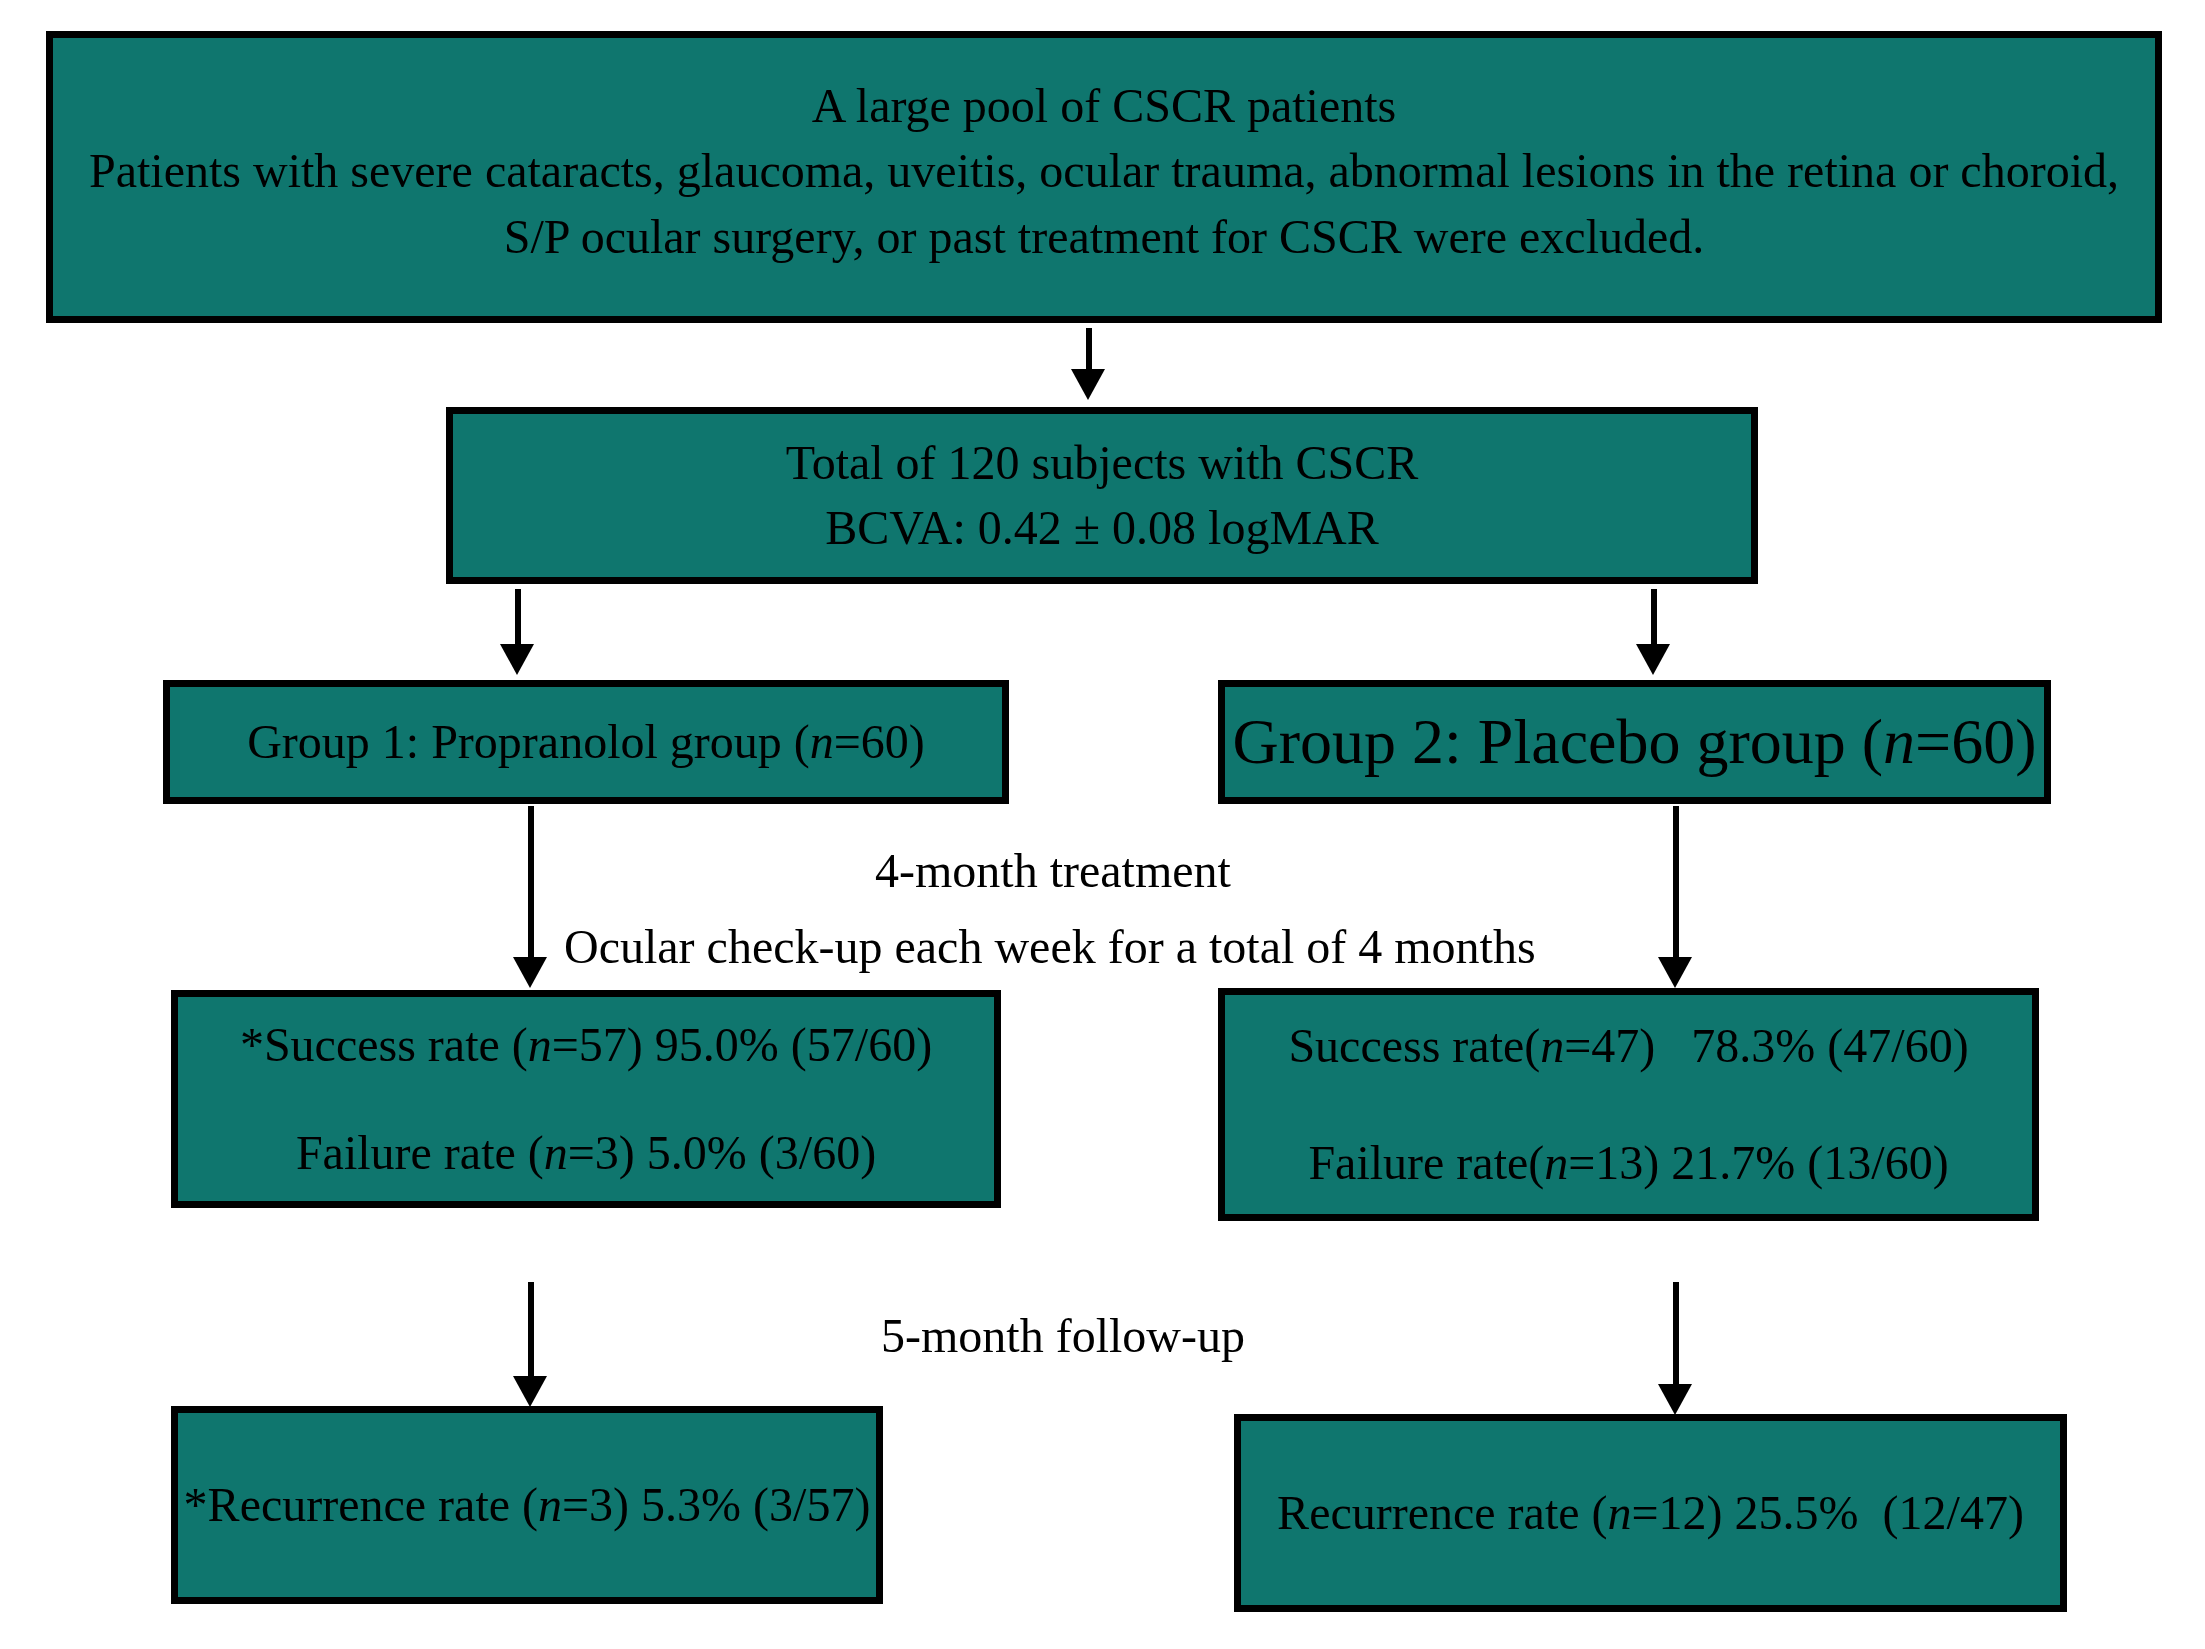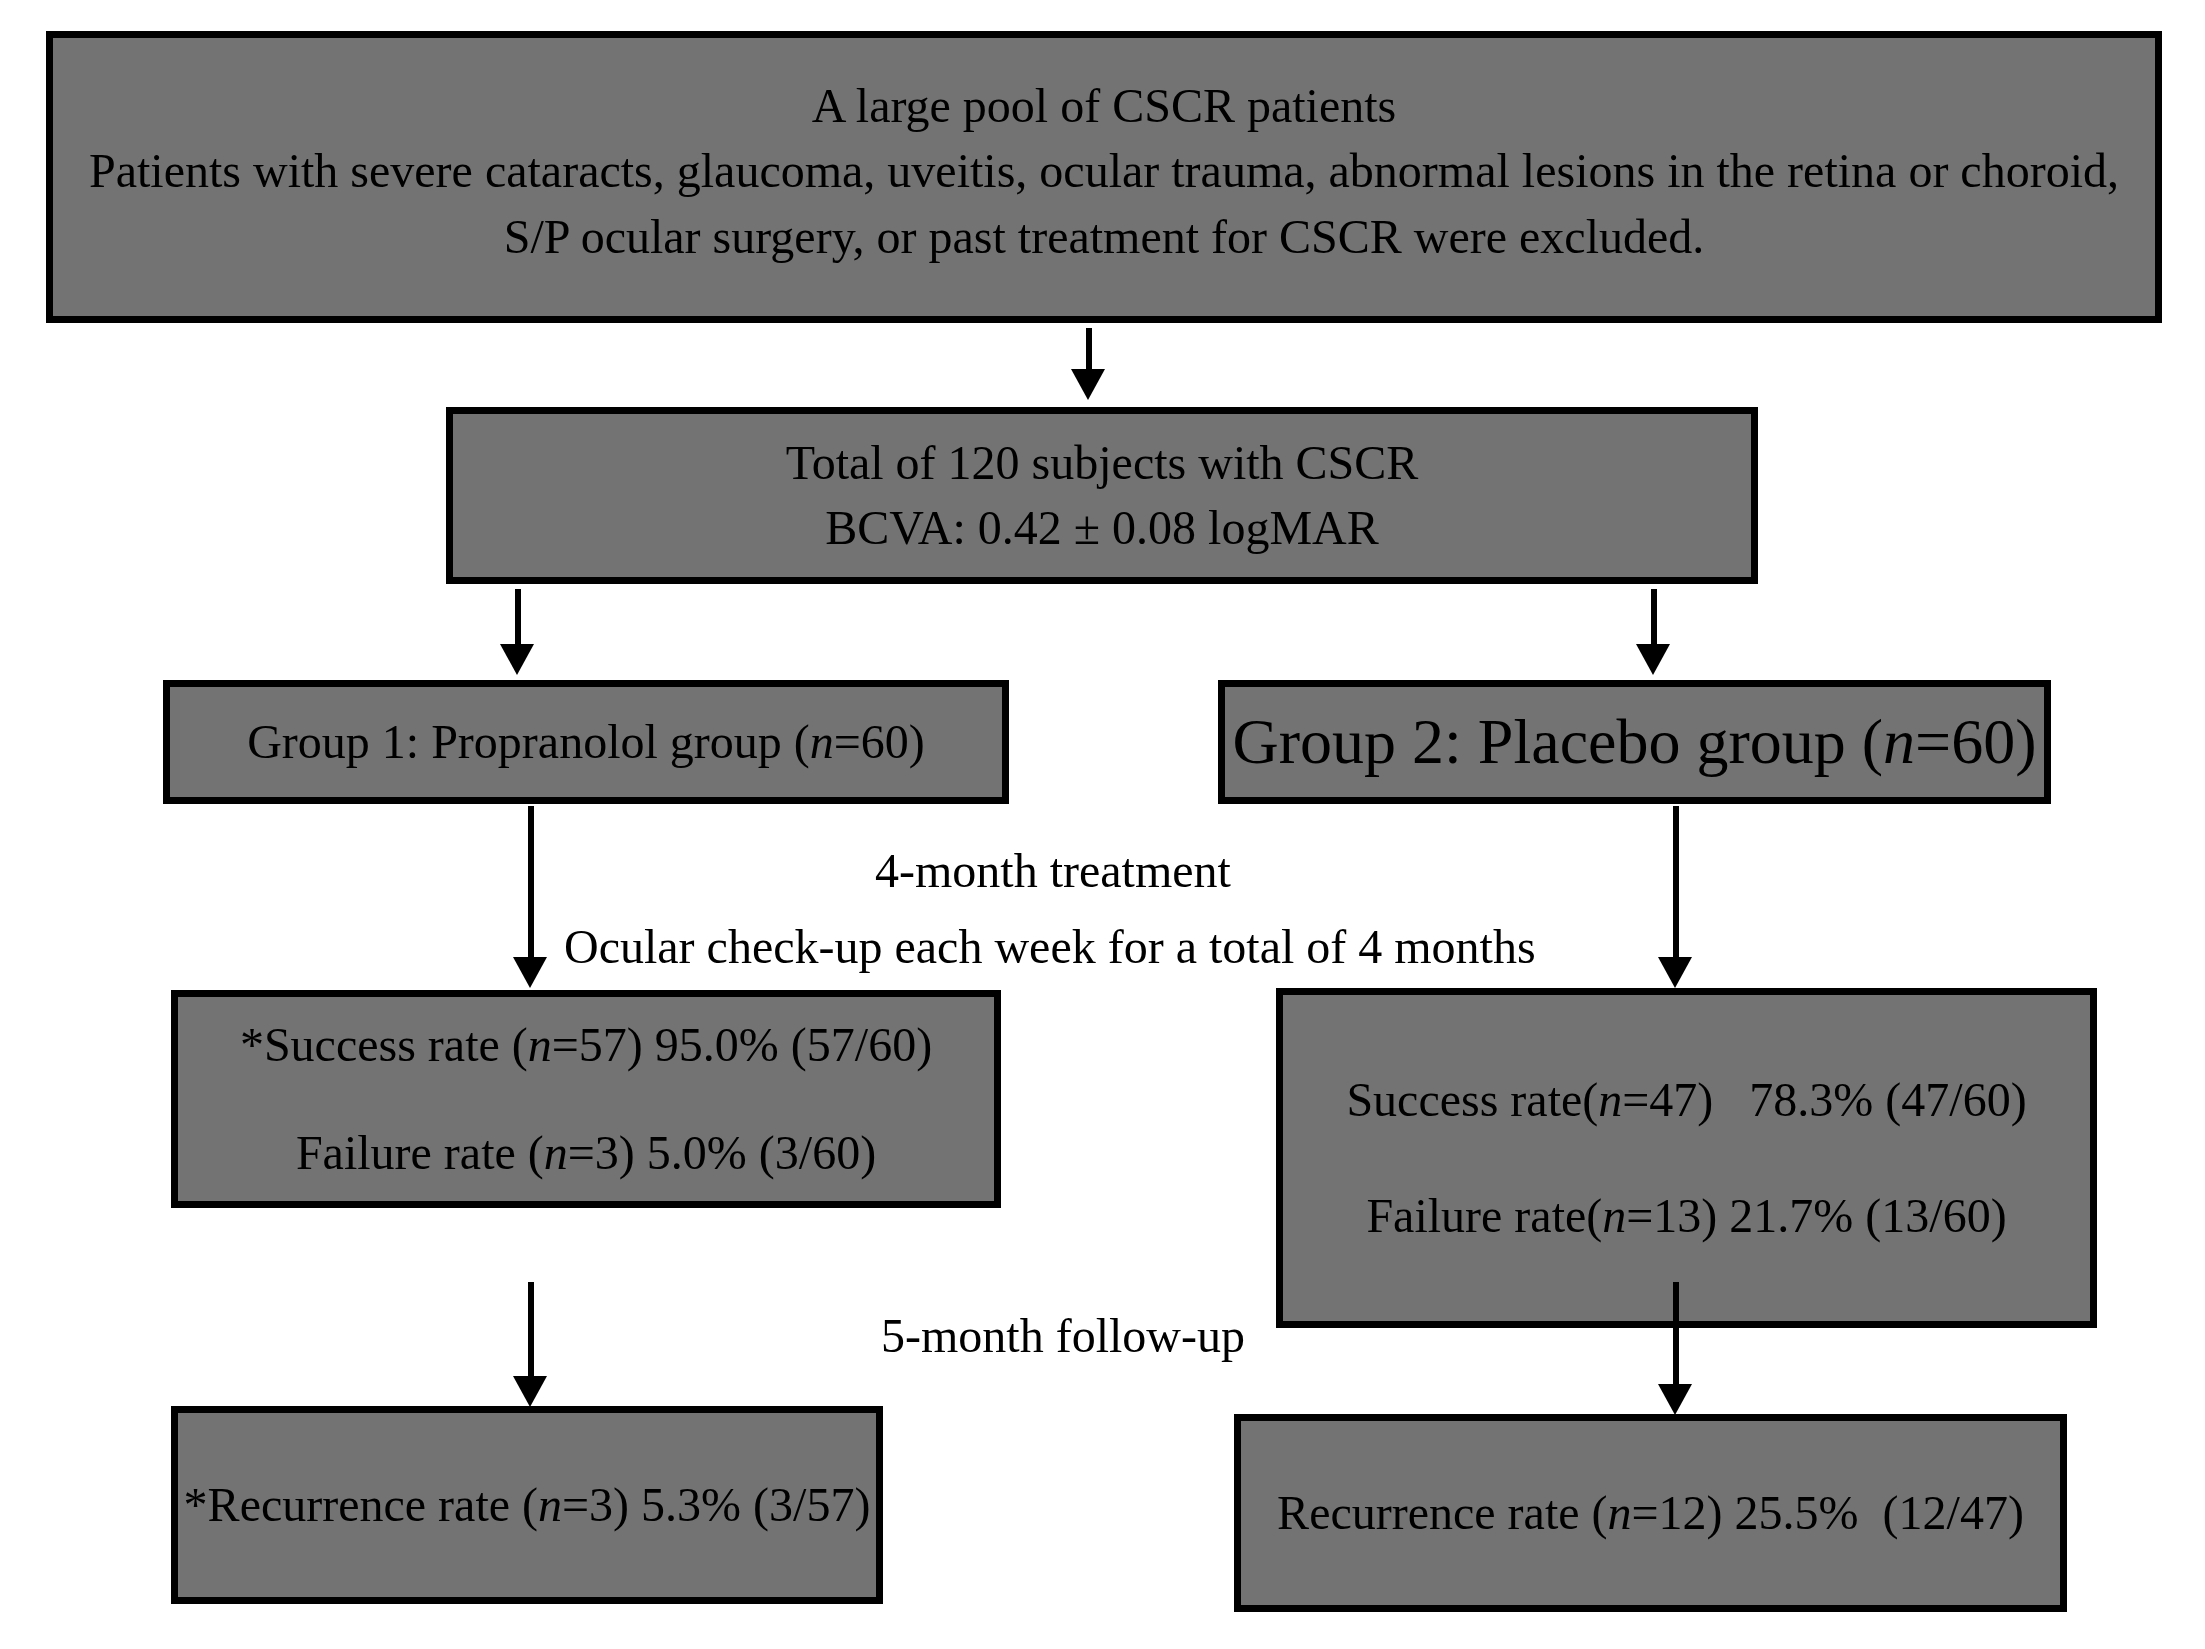--- a/index.html
+++ b/index.html
@@ -13,21 +13,21 @@
     height: 1649px;
     background: #ffffff;
     font-family: "Liberation Serif", "DejaVu Serif", serif;
     color: #000000;
     overflow: hidden;
   }
   .box {
     position: absolute;
     box-sizing: border-box;
     border: 7px solid #000000;
-    background: #737373;
+    background: #0f766e;
     display: flex;
     flex-direction: column;
     align-items: center;
     justify-content: center;
     text-align: center;
   }
   .box .line {
     display: block;
     white-space: nowrap;
     line-height: 1.30;
@@ -60,21 +60,21 @@
   }
 
   #box-rate1 {
     left: 171px; top: 990px; width: 830px; height: 218px;
     font-size: 48px;
     justify-content: center;
   }
   #box-rate1 .line + .line { margin-top: 46px; }
 
   #box-rate2 {
-    left: 1276px; top: 988px; width: 821px; height: 340px;
+    left: 1218px; top: 988px; width: 821px; height: 233px;
     font-size: 48px;
     justify-content: center;
   }
   #box-rate2 .line + .line { margin-top: 54px; }
 
   #box-rec1 {
     left: 171px; top: 1406px; width: 712px; height: 198px;
     font-size: 48px;
   }
   #box-rec2 {

